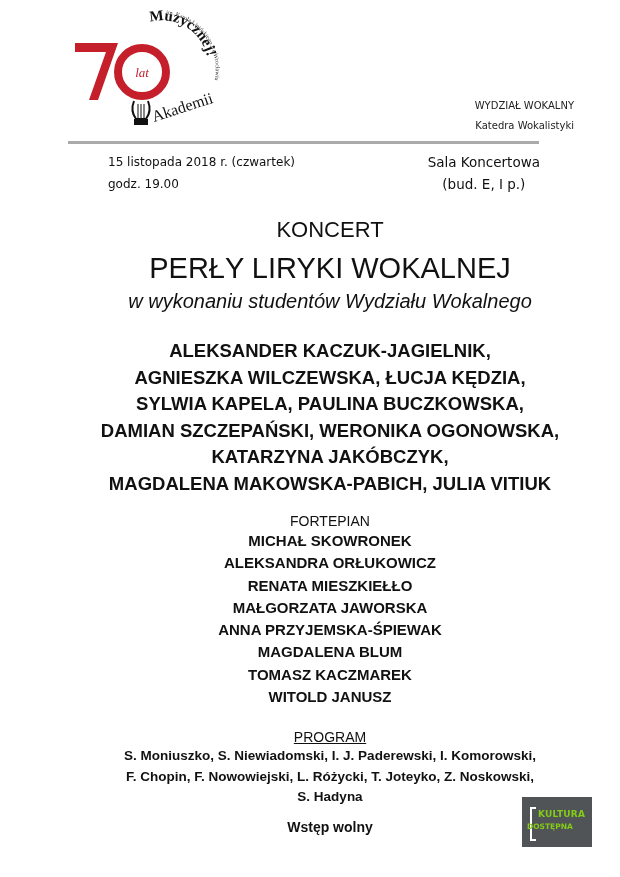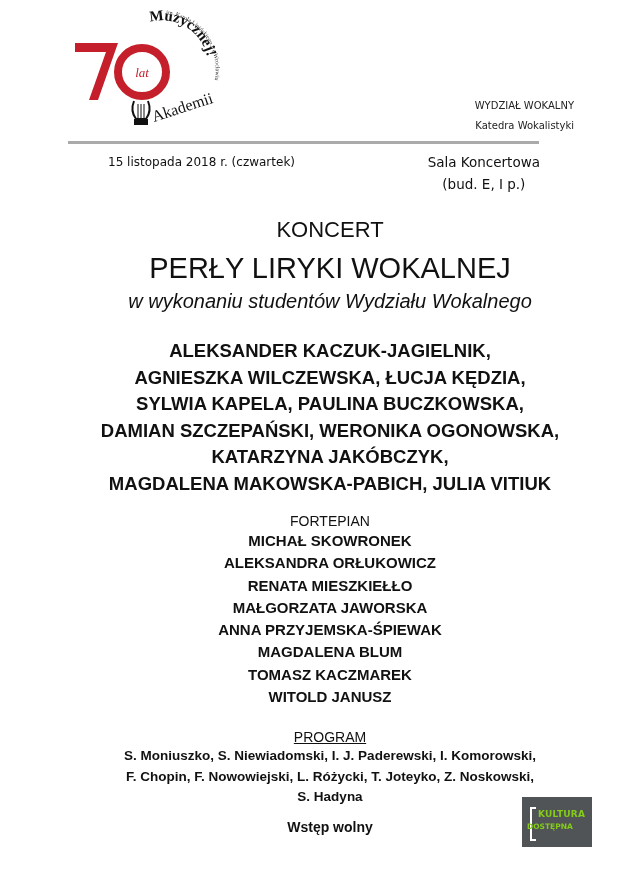--- a/index.html
+++ b/index.html
@@ -59,20 +59,21 @@
 
 <div class="abs dept">
   <div>WYDZIAŁ WOKALNY</div>
   <div>Katedra Wokalistyki</div>
 </div>
 
 <div class="abs rule"></div>
 
 <div class="abs info-left">
   <div>15 listopada 2018 r. (czwartek)</div>
+  <div>godz. 19.00</div>
 </div>
 <div class="abs info-right">
   <div>Sala Koncertowa</div>
   <div>(bud. E, I p.)</div>
 </div>
 
 <div class="abs center koncert">KONCERT</div>
 <div class="abs center title">PERŁY LIRYKI WOKALNEJ</div>
 <div class="abs center subtitle">w wykonaniu studentów Wydziału Wokalnego</div>
 

